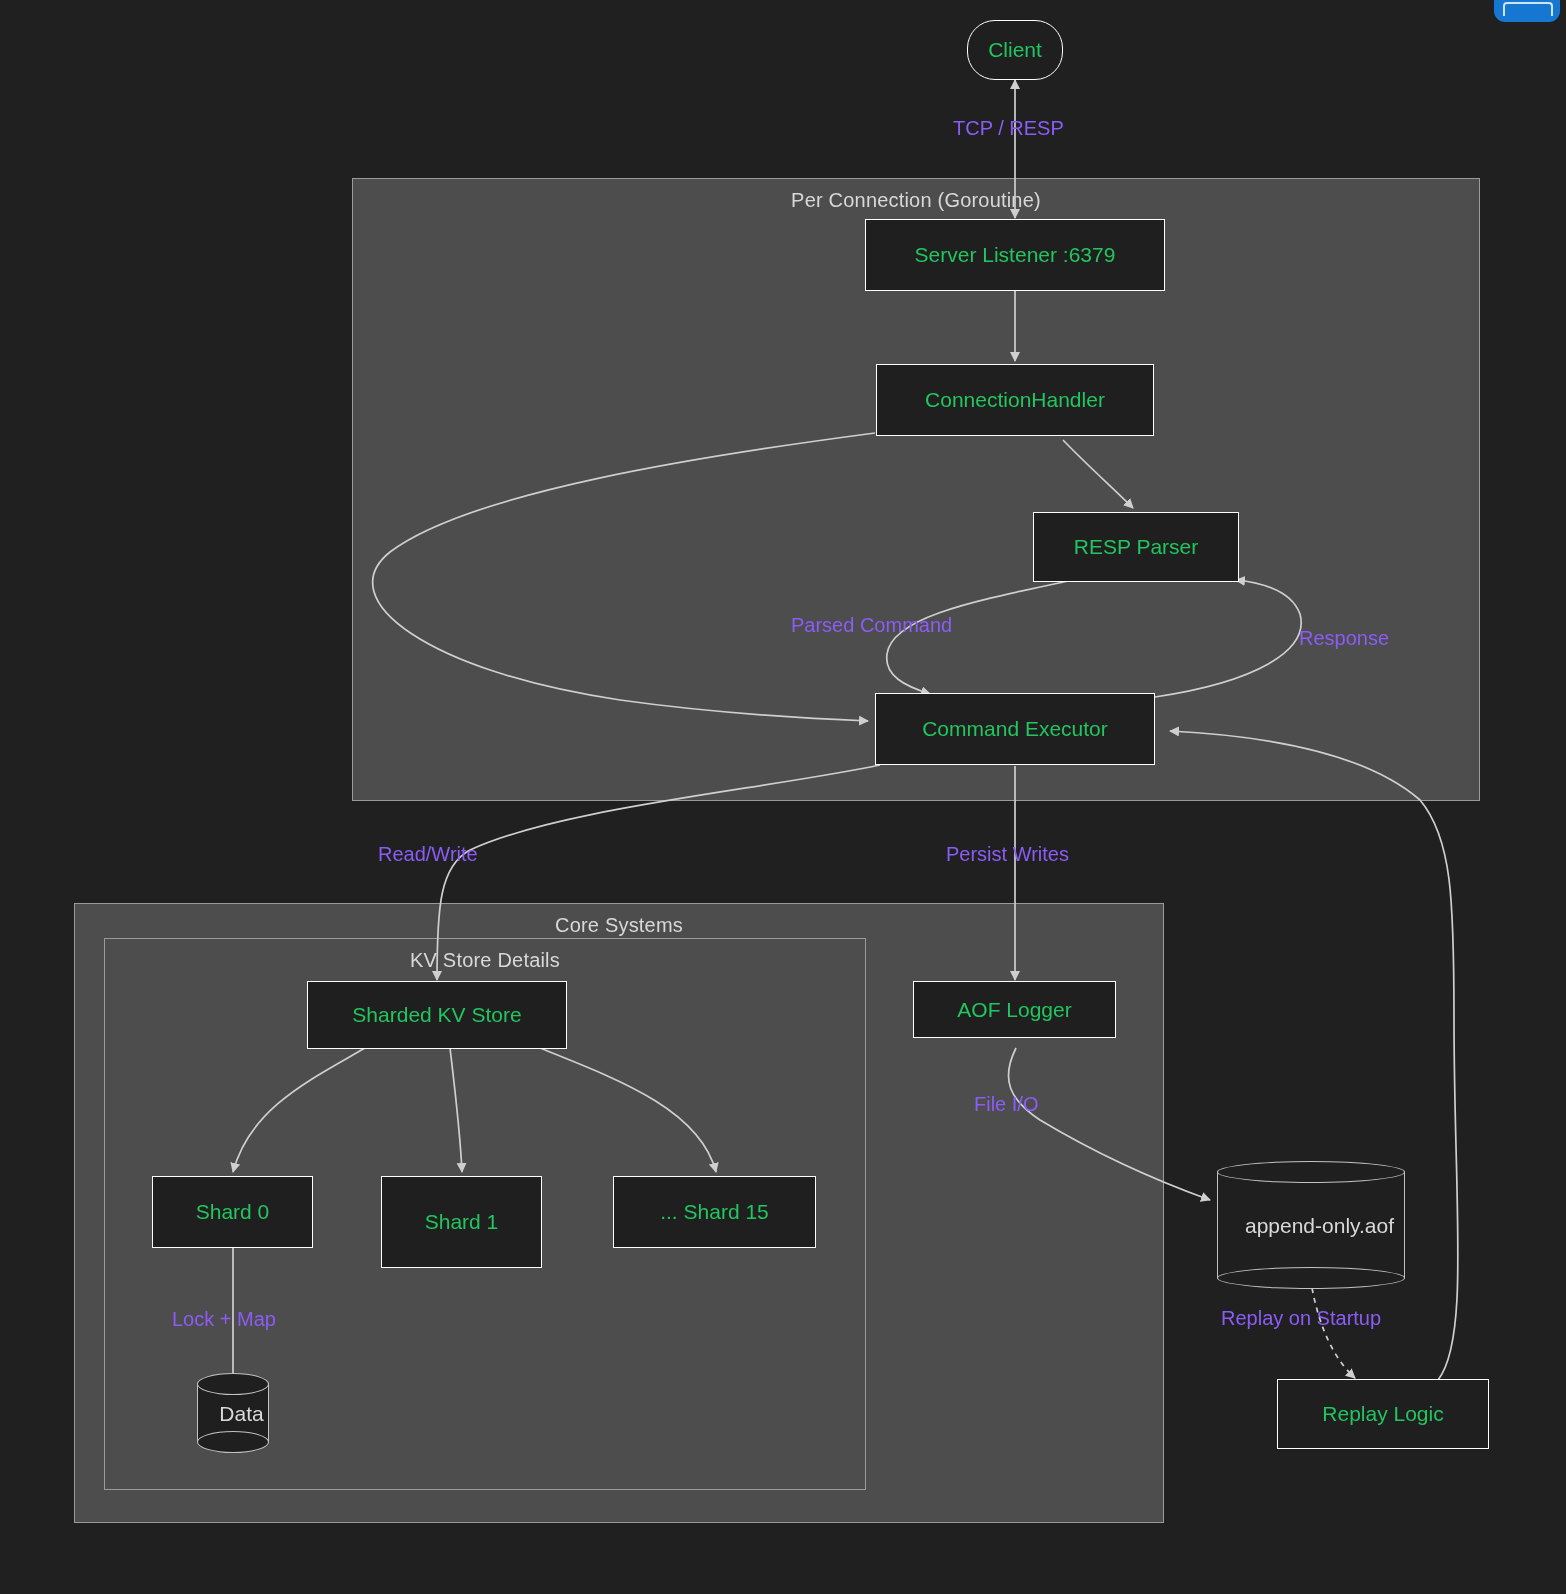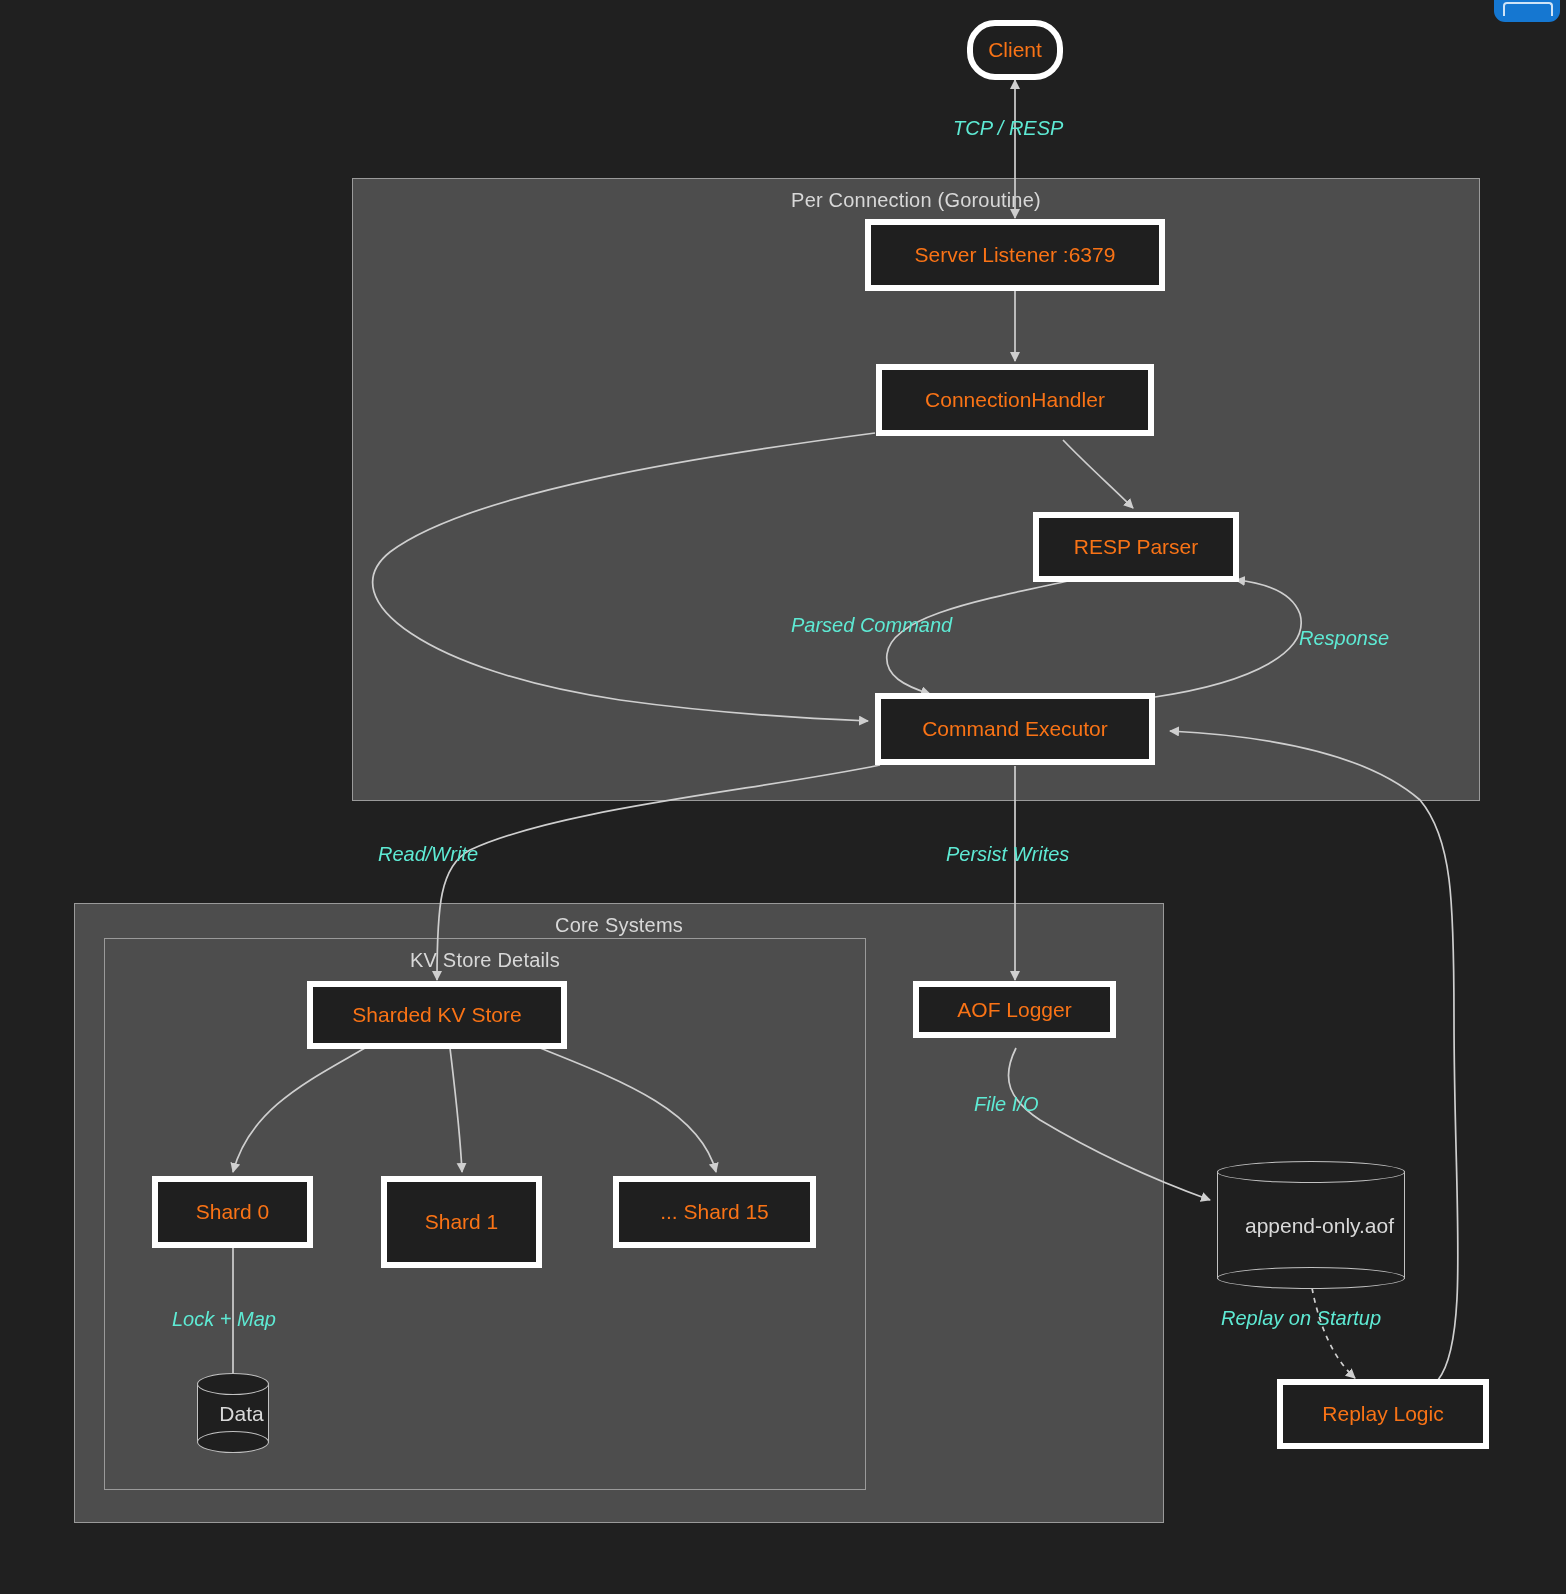--- a/index.html
+++ b/index.html
@@ -46,26 +46,26 @@
     white-space: nowrap;
   }
   #sg-perconn { left: 352px; top: 178px; width: 1128px; height: 623px; }
   #sg-core    { left: 74px;  top: 903px; width: 1090px; height: 620px; }
   #sg-kv      { left: 104px; top: 938px; width: 762px; height: 552px; }
 
   
   .node {
     position: absolute;
     background: #1f1f1f;
-    border: 6px solid #ffffff;
+    border: 1px solid #ffffff;
     box-sizing: border-box;
     display: flex;
     align-items: center;
     justify-content: center;
-    color: #f97316;
+    color: #22c55e;
     font-size: 21px;
     white-space: nowrap;
   }
   .node.rounded {
     border-radius: 28px;
   }
 
   
   .cyl {
     position: absolute;
@@ -101,24 +101,23 @@
     color: #d9d9d9;
     font-size: 21px;
     white-space: nowrap;
     padding-left: 17px;
   }
 
   
   .edge-label {
     position: absolute;
     font-size: 20px;
-    color: #5eead4;
+    color: #8b5cf6;
     white-space: nowrap;
     background: transparent;
-    font-style: italic;
   }
 
   
   #corner-chip {
     position: absolute;
     right: 6px;
     top: -22px;
     width: 66px;
     height: 44px;
     background: #1577d1;

